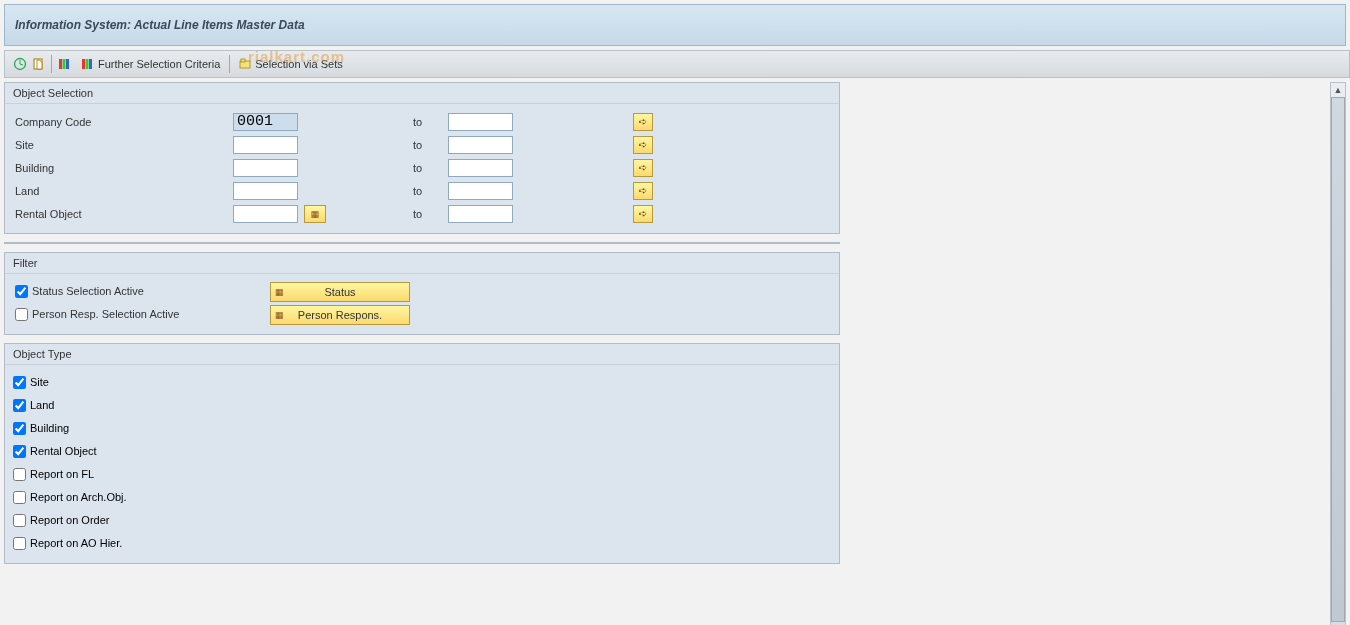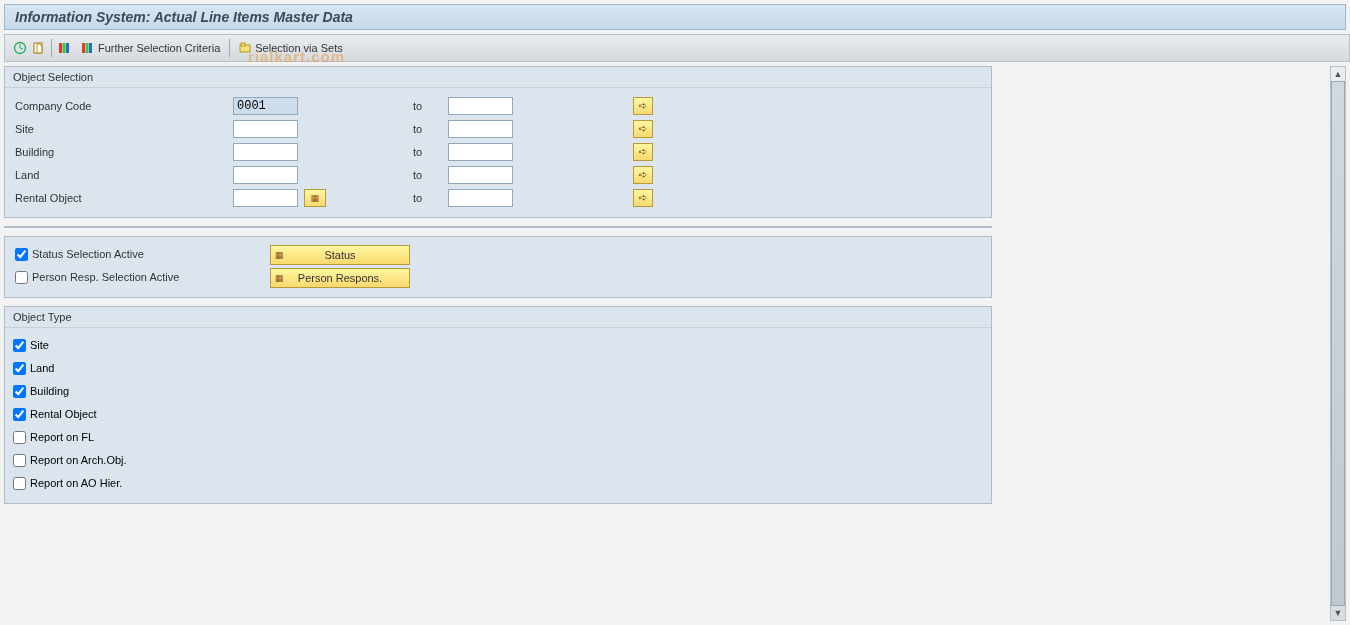--- a/index.html
+++ b/index.html
@@ -7,22 +7,22 @@
       font-family: Arial, Helvetica, sans-serif;
       font-size: 11px;
       background: #f2f2f2;
       overflow: hidden;
       width: 1350px;
       height: 625px;
     }
     .title-bar {
       background: linear-gradient(#d8e6f2, #c6d9e8);
       border: 1px solid #9db8cc;
-      padding: 4px 10px;
-      font-size: 14px;
+      padding: 13px 10px;
+      font-size: 12px;
       font-style: italic;
       font-weight: bold;
       color: #3a4a5a;
       margin: 4px;
     }
     .toolbar {
       background: linear-gradient(#e8ecef, #d6dade);
       border: 1px solid #b8c0c8;
       margin: 0 0 4px 4px;
       padding: 3px 6px;
@@ -60,21 +60,21 @@
       height: calc(625px - 70px);
     }
     .main-panel {
       flex: 1;
       overflow-y: auto;
     }
     .group-box {
       border: 1px solid #b0bcc8;
       background: #dce5ee;
       margin-bottom: 8px;
-      width: 988px;
+      width: 836px;
     }
     .group-title {
       font-size: 11px;
       padding: 4px 8px;
       color: #333;
       border-bottom: 1px solid #c8d0d8;
     }
     .group-body {
       padding: 6px 8px 8px 8px;
     }
@@ -87,21 +87,21 @@
       width: 220px;
       font-size: 11px;
       color: #333;
       padding-left: 2px;
     }
     .inp {
       width: 65px;
       height: 18px;
       border: 1px solid #8faabf;
       background: #fff;
-      font-size: 12px;
+      font-size: 15px;
       font-family: "Courier New", monospace;
       padding: 1px 3px;
     }
     .inp.sel {
       background: #cdddeb;
     }
     .to-lbl {
       width: 35px;
       text-align: left;
       margin-left: 85px;
@@ -296,20 +296,21 @@
           <input class="inp" style="">
           <span class="arrow-btn"></span>
         </div>
       </div>
     </div>
 
     <div class="group-box">
     </div>
 
     <div class="group-box">
+      <div class="group-title">Filter</div>
       <div class="group-body">
         <div class="row">
           <span class="lbl">
             <input type="checkbox" class="chk" checked="" style=""><span>Status Selection Active</span>
           </span>
           <span style="width:37px"></span>
           <button class="status-btn">
               <span class="ico">▦</span>
               <span>Status</span>
             </button>
@@ -342,20 +343,23 @@
         <div class="row">
             <label><input type="checkbox" class="chk" checked="" style=""><span>Rental Object</span></label>
           </div>
         <div class="row">
             <label><input type="checkbox" class="chk" style=""><span>Report on FL</span></label>
           </div>
         <div class="row">
             <label><input type="checkbox" class="chk" style=""><span>Report on Arch.Obj.</span></label>
           </div>
         <div class="row">
+            <label><input type="checkbox" class="chk" style=""><span>Report on Order</span></label>
+          </div>
+        <div class="row">
             <label><input type="checkbox" class="chk" style=""><span>Report on AO Hier.</span></label>
           </div>
       </div>
     </div>
 
   </div>
   <div class="scrollbar-right">
     <div class="arrow-up">▲</div>
     <div class="thumb"></div>
     <div class="arrow-down">▼</div>

